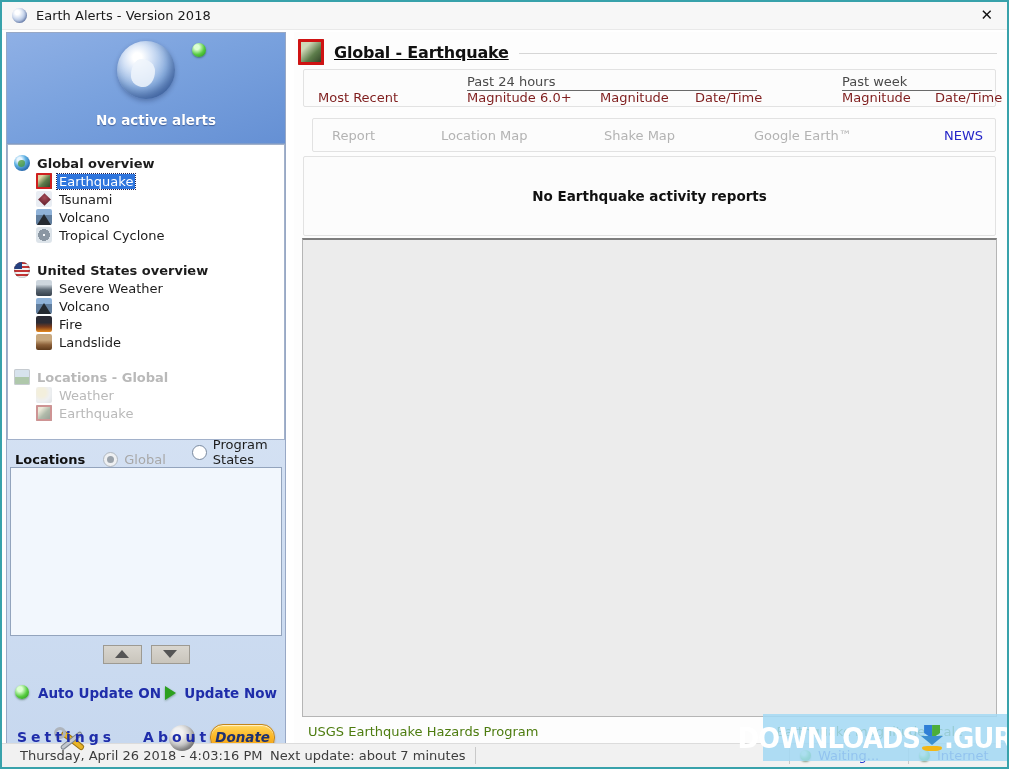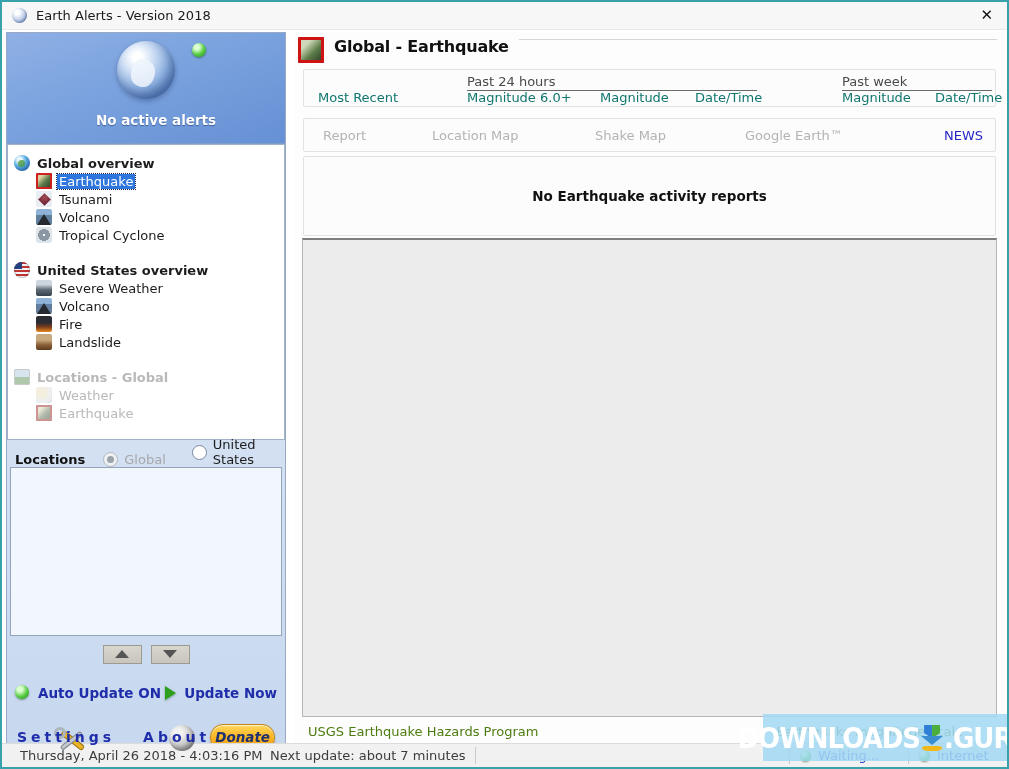--- a/index.html
+++ b/index.html
@@ -92,32 +92,32 @@
   .cmd-text{color:#1f2daa;font-weight:bold;font-size:14px;letter-spacing:4px;position:relative;z-index:2;}
   .tools-svg{position:absolute;left:34px;top:-8px;z-index:1;}
   .about-globe{position:absolute;left:26px;top:-4px;width:26px;height:26px;border-radius:50%;z-index:1;
     background:radial-gradient(circle at 35% 30%,#f2f2f2 0 18%,#c9c9c9 50%,#8e8e8e 85%);box-shadow:inset -2px -3px 4px rgba(0,0,0,.25);}
   .donate-btn{margin-left:auto;width:76px;height:25px;border-radius:13px;border:1px solid #c4861a;
     background:linear-gradient(180deg,#ffd75e 0%,#fcb826 45%,#f09c12 100%);
     color:#1d3170;font-weight:bold;font-style:italic;font-size:13.5px;display:flex;align-items:center;justify-content:center;
     box-shadow:inset 0 1px 1px rgba(255,255,255,.7),0 1px 2px rgba(120,70,0,.35);}
   
   .main{position:absolute;left:292px;top:30px;width:713px;height:714px;background:#fdfdfd;}
-  .m-header{position:absolute;left:4px;top:5px;right:10px;height:30px;display:flex;align-items:flex-start;}
+  .m-header{position:absolute;left:4px;top:5px;right:10px;height:30px;display:flex;align-items:center;text-decoration:underline;}
   .m-qicon{width:26px;height:26px;flex:none;box-shadow:inset 0 0 0 3px #cf1313;border-radius:1px;
     background:linear-gradient(135deg,#cfd8b8 0 30%,#5c7c4a 60%,#23301c 100%);}
   .m-title{font-size:16px;font-weight:bold;color:#111;margin-left:10px;letter-spacing:-.2px;white-space:nowrap;}
   .m-hline{flex:1;border-top:1px solid #d6d6d6;margin-left:10px;margin-top:2px;}
   .hbox{position:absolute;left:9px;right:11px;box-sizing:border-box;border:1px solid #e2e2e2;background:#fcfcfc;border-radius:2px;}
   .hbox1{top:37px;height:38px;}
   .group-lbl{position:absolute;top:4px;font-size:13px;color:#4a4a4a;border-bottom:1px solid #6a6a6a;padding-bottom:1px;}
   .g24{left:163px;width:290px;}
   .gwk{left:538px;width:150px;}
-  .col-lbl{position:absolute;top:20px;font-size:13px;color:#0f766e;white-space:nowrap;}
-  .hbox2{top:86px;height:34px;}
+  .col-lbl{position:absolute;top:20px;font-size:13px;color:#7f1d1d;white-space:nowrap;}
+  .hbox2{top:86px;height:34px;margin-left:9px;}
   .col2-lbl{position:absolute;top:9px;font-size:13px;color:#b3b3b3;white-space:nowrap;}
   .news-link{position:absolute;top:9px;right:12px;font-size:13px;color:#2525c8;}
   .msgbox{position:absolute;left:9px;right:11px;top:124px;height:80px;box-sizing:border-box;
     border:1px solid #e2e2e2;background:#fcfcfc;border-radius:2px;display:flex;align-items:center;justify-content:center;}
   .msg-text{font-weight:bold;font-size:13.5px;color:#111;}
   .mapbox{position:absolute;left:8px;right:10px;top:206px;height:479px;box-sizing:border-box;
     background:#ececec;border:1px solid #b5b5b5;border-top:2px solid #7e7e7e;}
   .m-footer{position:absolute;left:14px;right:14px;top:692px;height:18px;font-size:13px;display:flex;}
   .flink{color:#4d7c0f;text-decoration:none;}
   .fl-right{margin-left:auto;margin-right:30px;}
@@ -222,21 +222,21 @@
     </div>
 
     <div class="loc-row">
       <span class="loc-label">Locations</span>
       <span class="radio checked disabled">
         <span class="rdot"></span>
         <span>Global</span>
       </span>
       <span class="radio">
         <span class="rdot"></span>
-        <span>United States</span>
+        <span>Program States</span>
       </span>
     </div>
 
     <div class="listbox"></div>
 
     <div class="arrows">
       <span class="abtn">
           <span class="tri-up"></span>
         </span>
       <span class="abtn">

